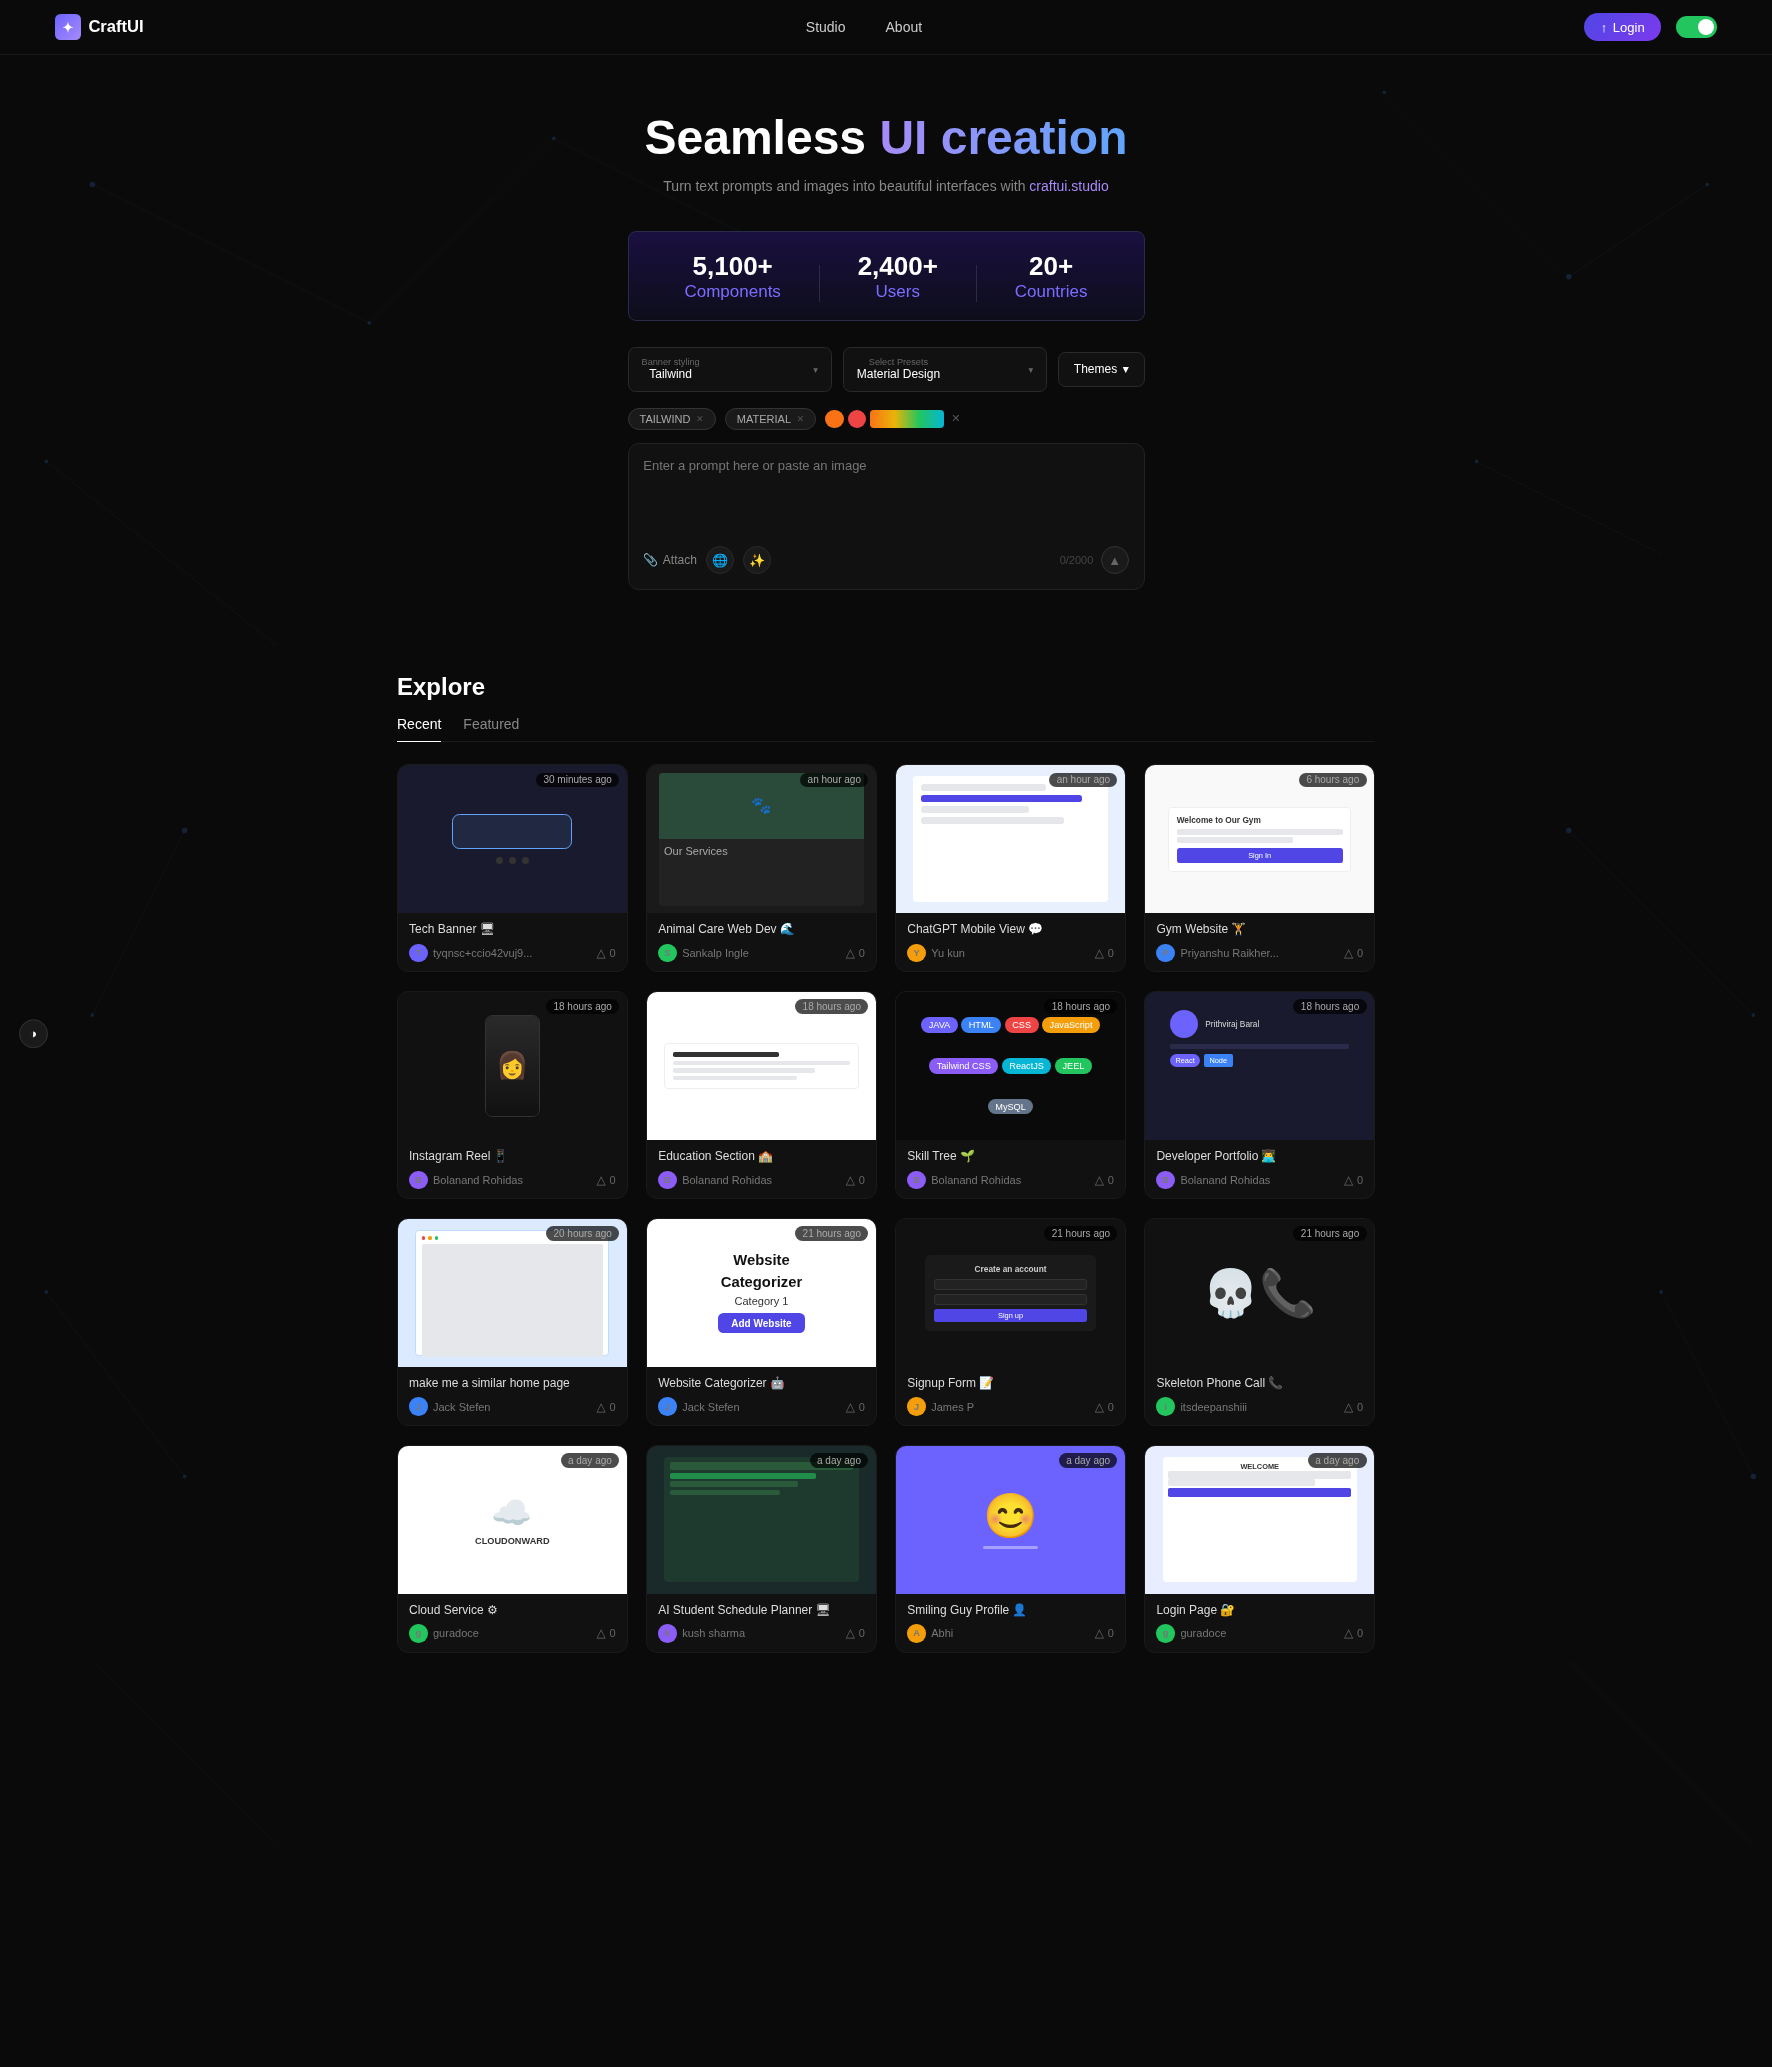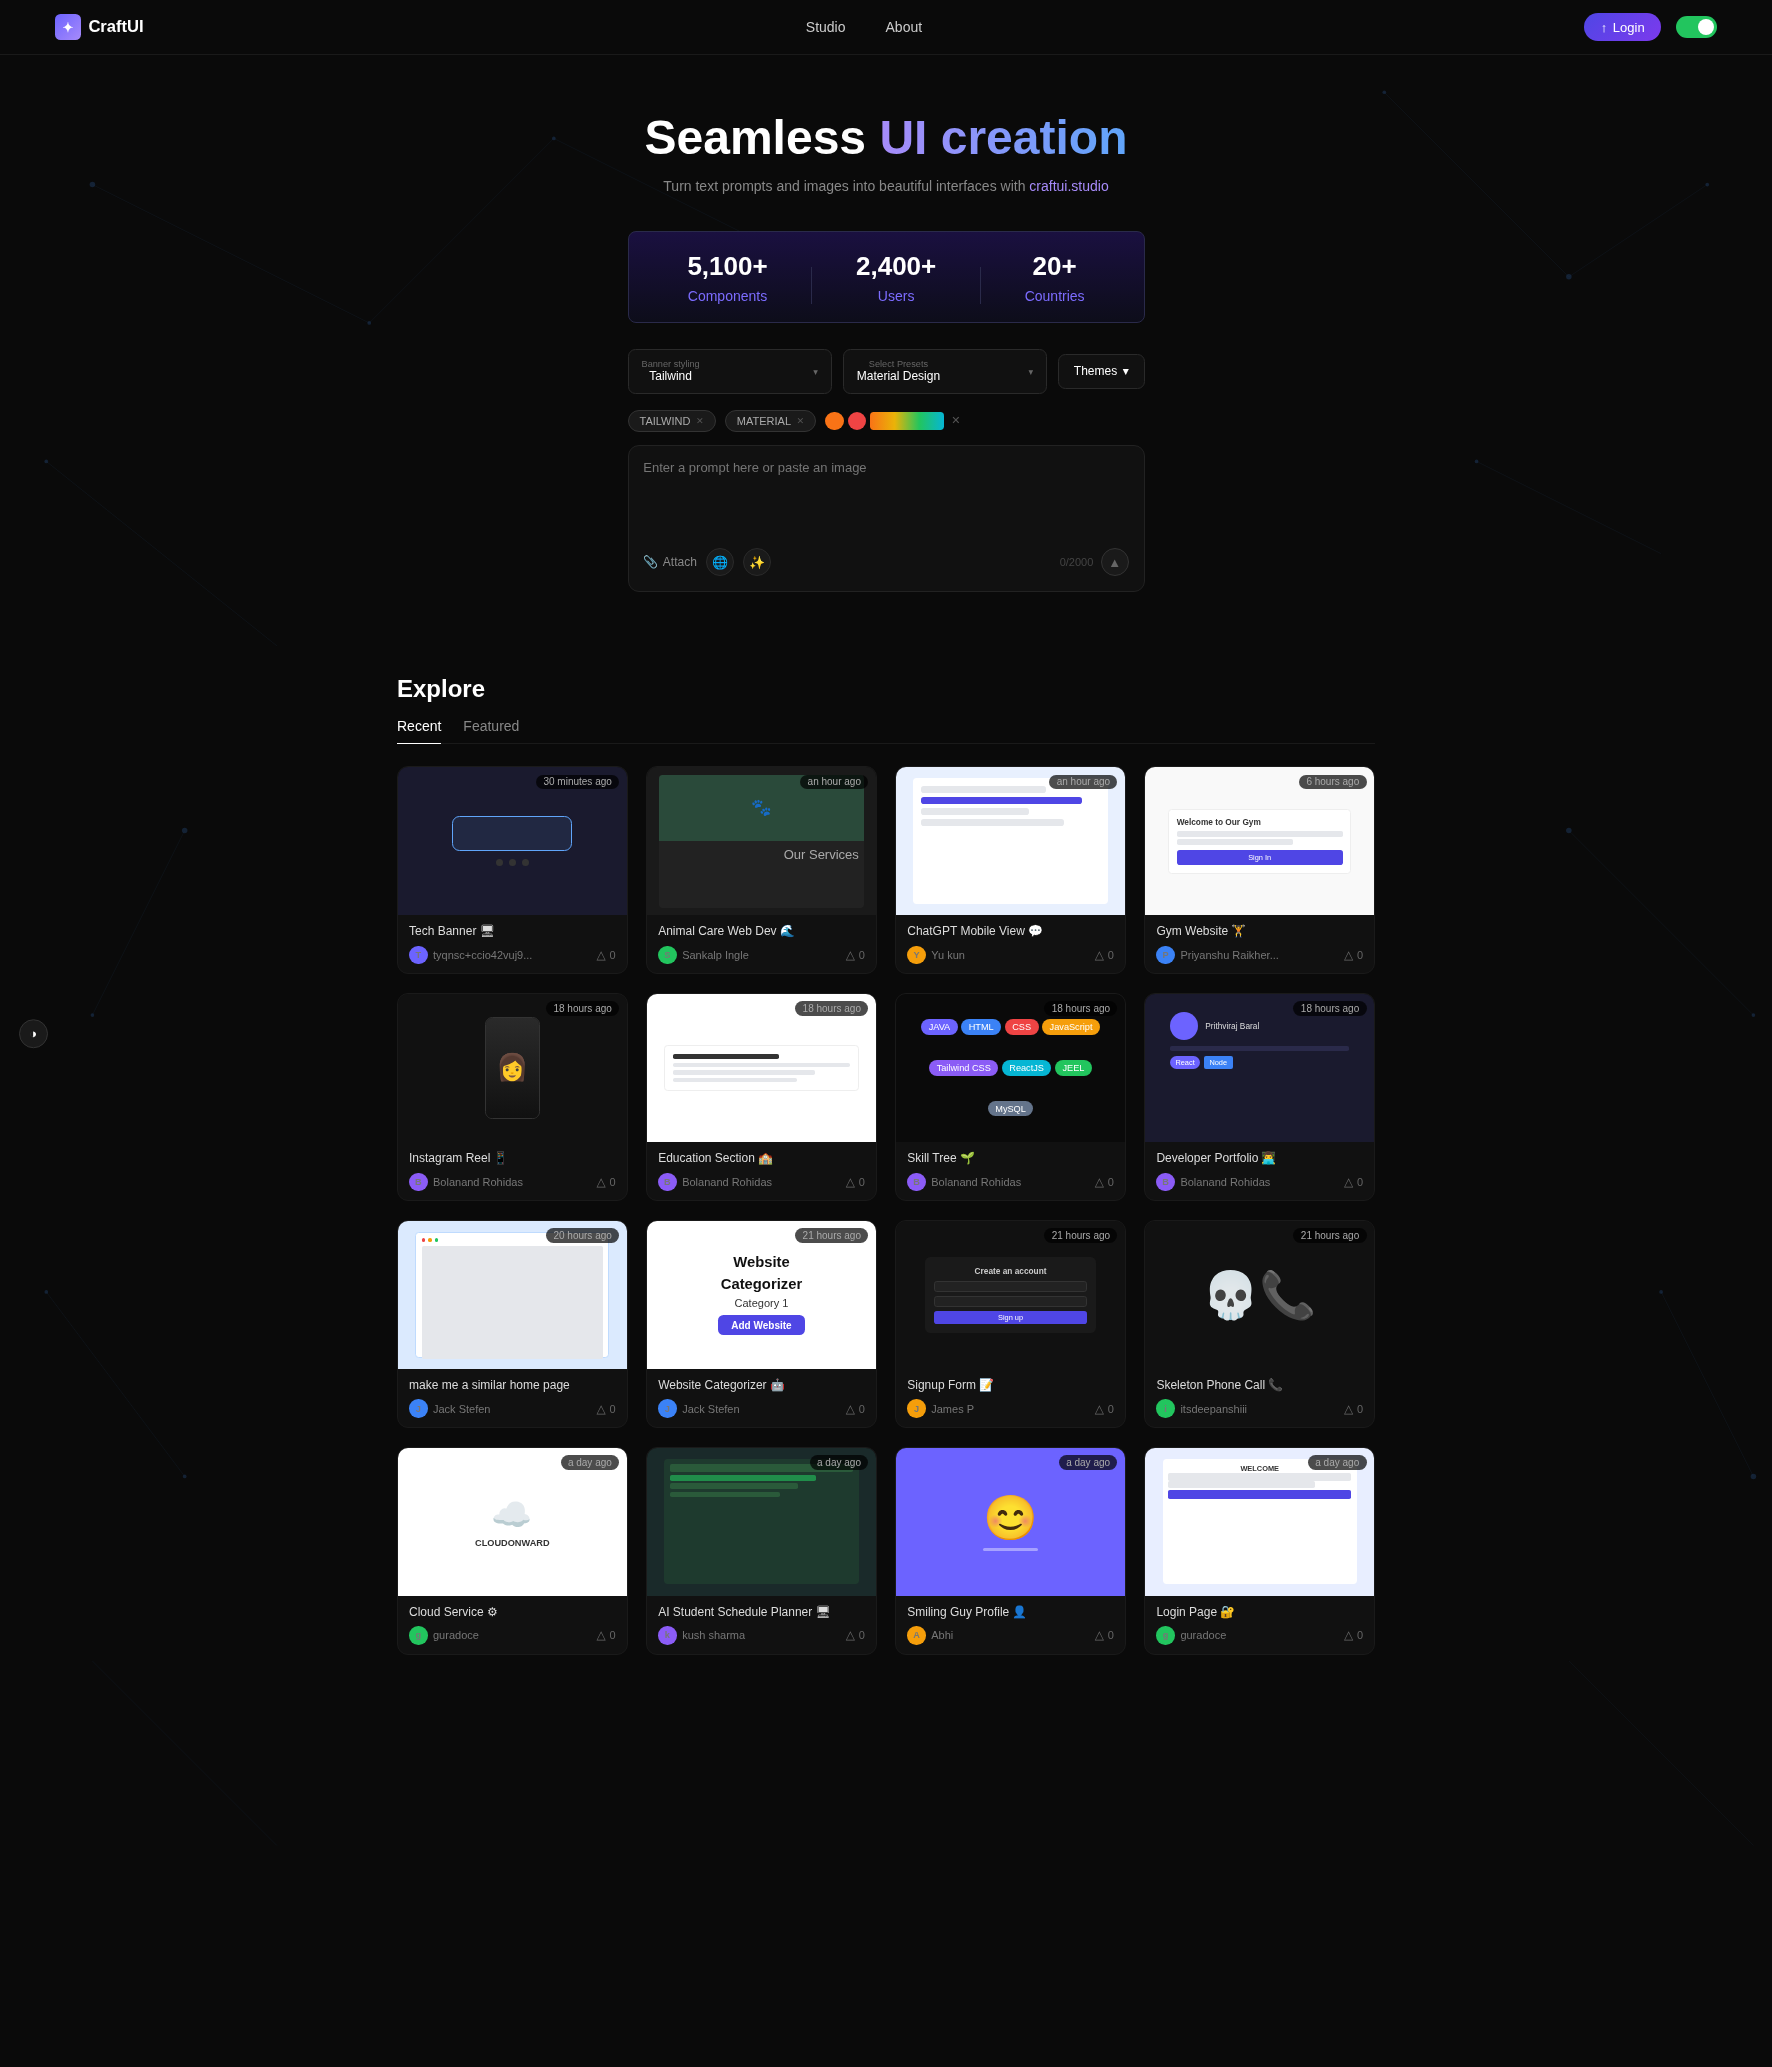--- a/index.html
+++ b/index.html
@@ -129,23 +129,23 @@
       justify-content: space-around;
       align-items: flex-end;
     }
     .stat-item { text-align: center; }
     .stat-value {
       font-size: 26px;
       font-weight: 700;
       color: #fff;
     }
     .stat-label {
-      font-size: 14px;
+      font-size: 17px;
       color: #7c6cff;
-      margin-top: 6px;
+      margin-top: 0;
     }
     .stat-divider {
       width: 0.9px;
       height: 37px;
       background: #2a2a4a;
     }
 
     
     .controls-row {
       max-width: 517px;
@@ -628,21 +628,21 @@
           <button class="like-btn">△</button>
           <span>0</span>
         </div>
       </div>
     </div>
   </div>
         <div class="card">
     <div class="card-thumb" style="background:#1a1a1a;">
         <div style="width:90%;height:90%;background:#222;border-radius:3.7px;display:flex;flex-direction:column;overflow:hidden;">
           <div style="background:#2a4a3a;height:50%;display:flex;align-items:center;justify-content:center;color:#5a9a7a;font-size:16.6px;">🐾</div>
-          <div style="padding:5.5px;font-size:13px;color:#aaa;text-align:right;">Our Services</div>
+          <div style="padding:5.5px;font-size:11px;color:#aaa;text-align:left;">Our Services</div>
         </div>
       <div class="card-badge">an hour ago</div>
           </div>
     <div class="card-footer">
       <div class="card-title">Animal Care Web Dev 🌊</div>
       <div class="card-meta">
         <div class="card-author">
           <div class="author-avatar" style="background:#22c55e;">S</div>
           <span>Sankalp Ingle</span>
         </div>

